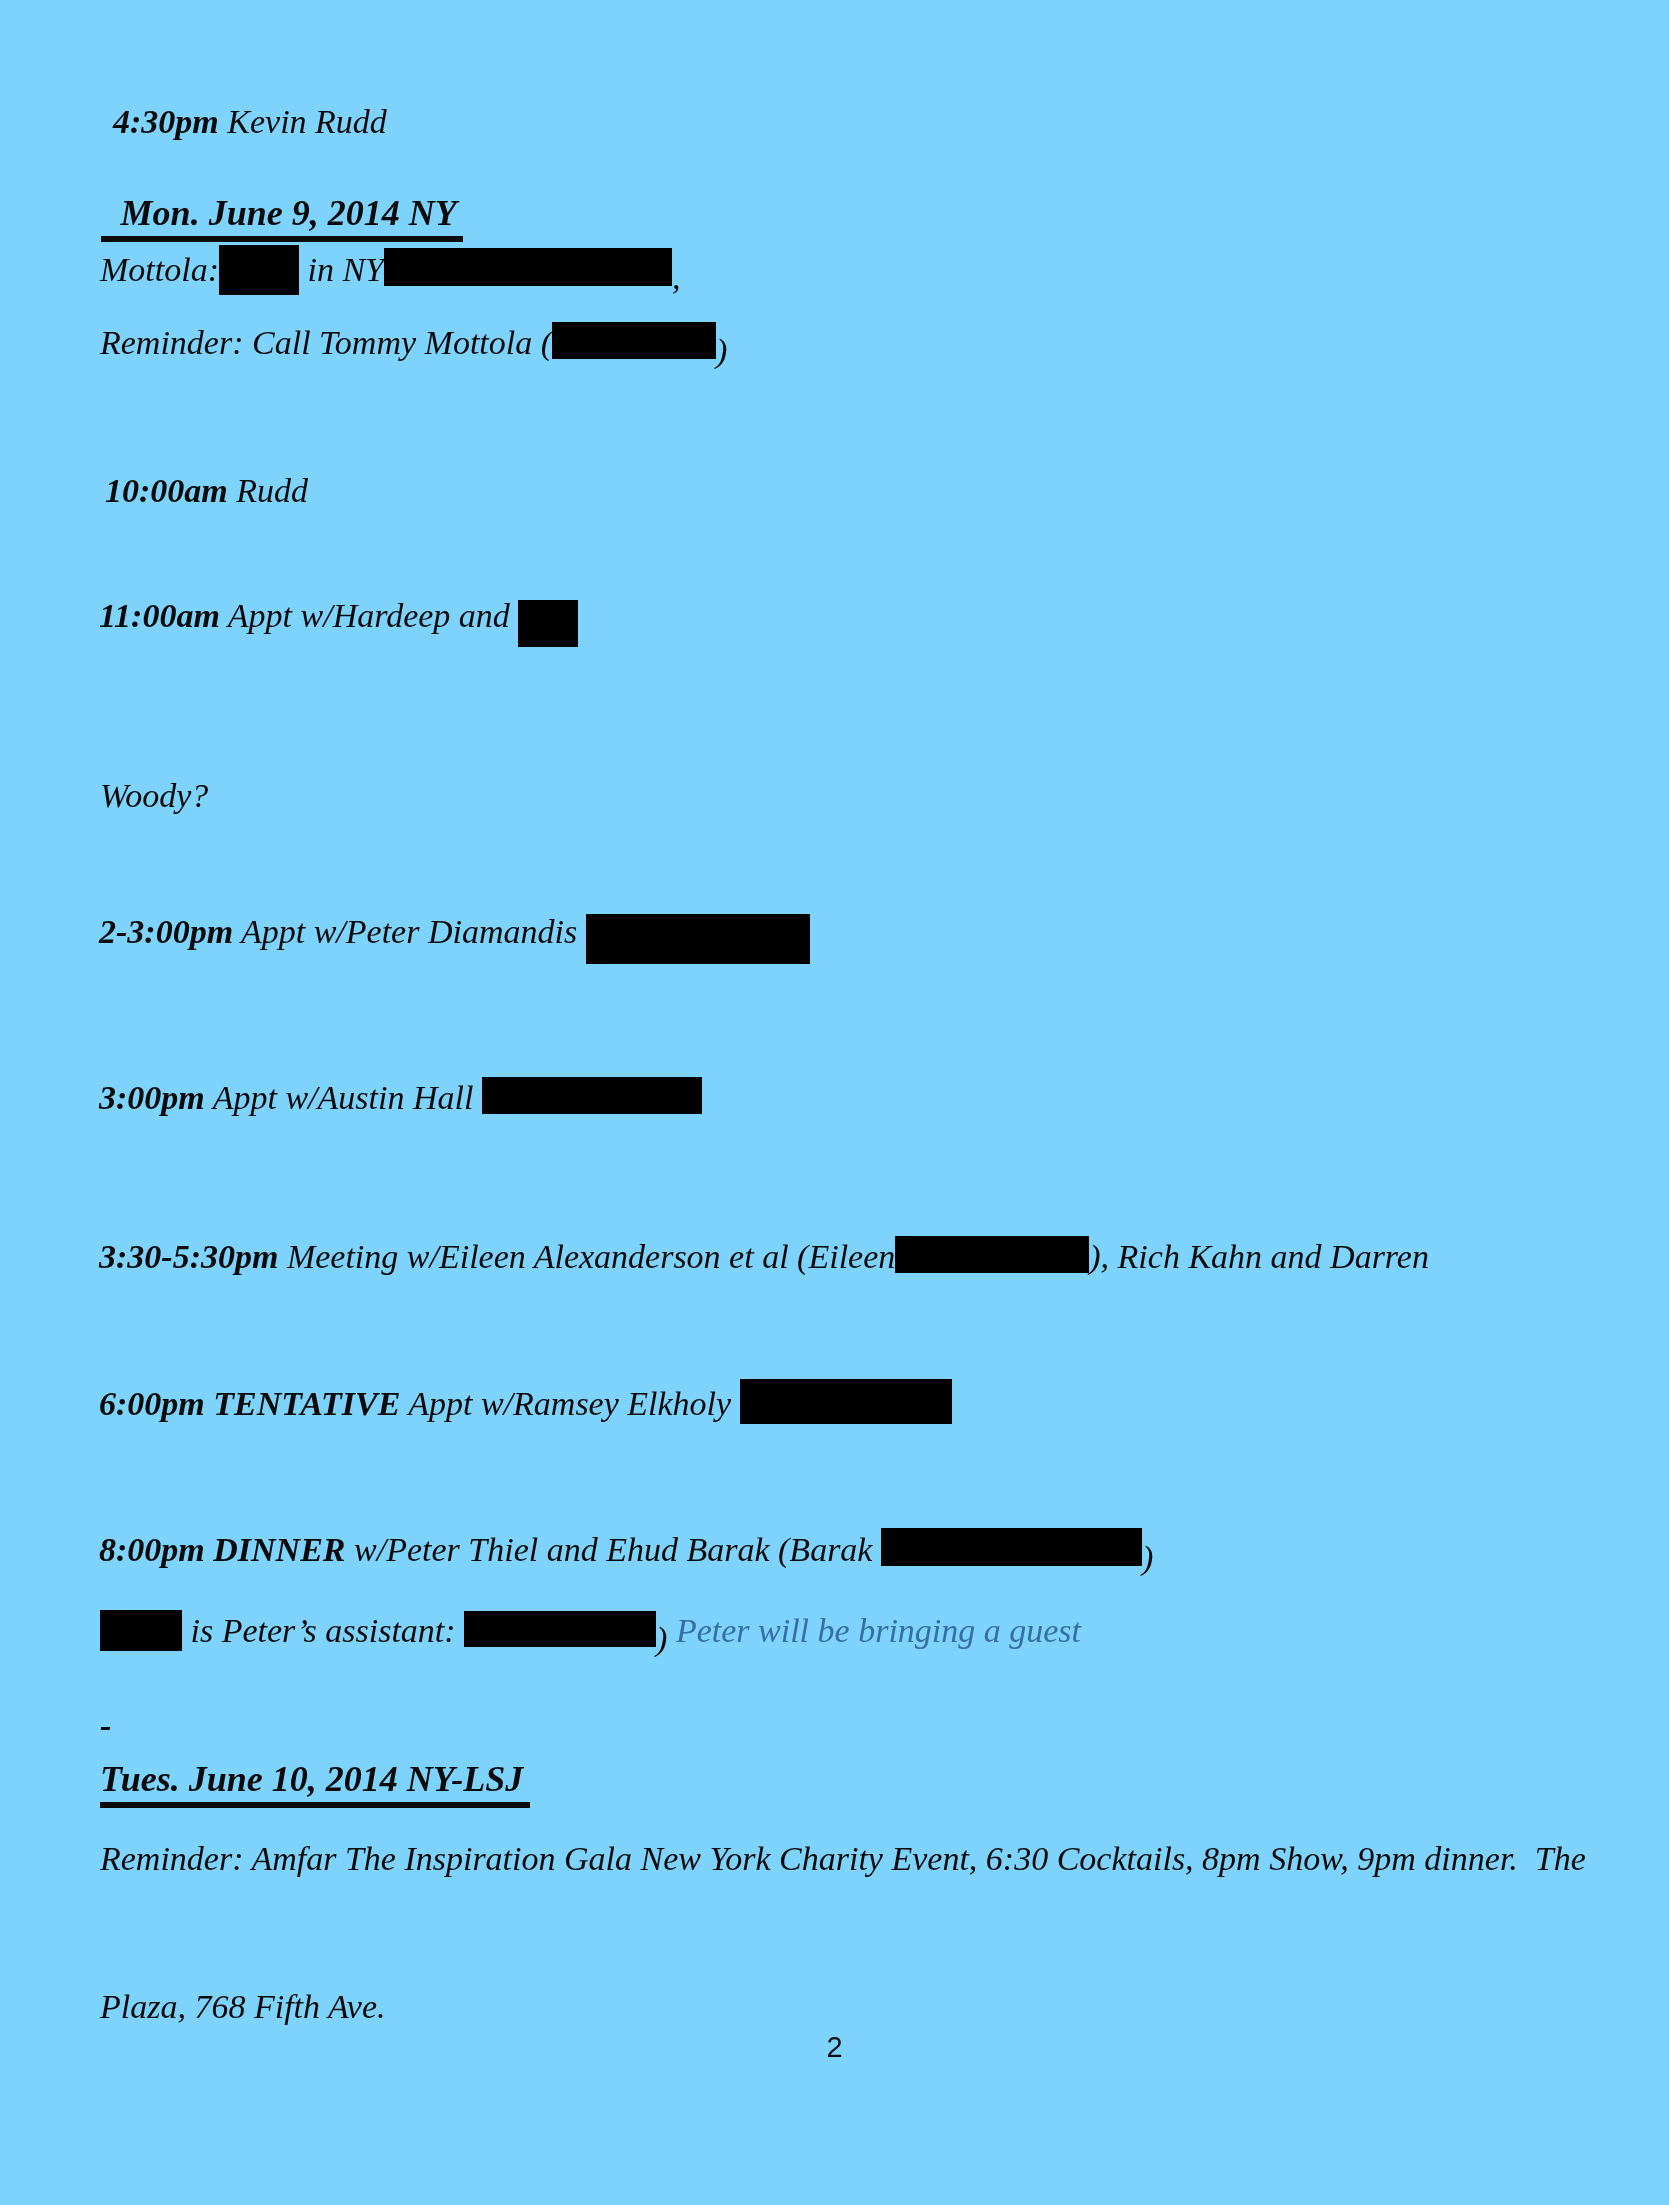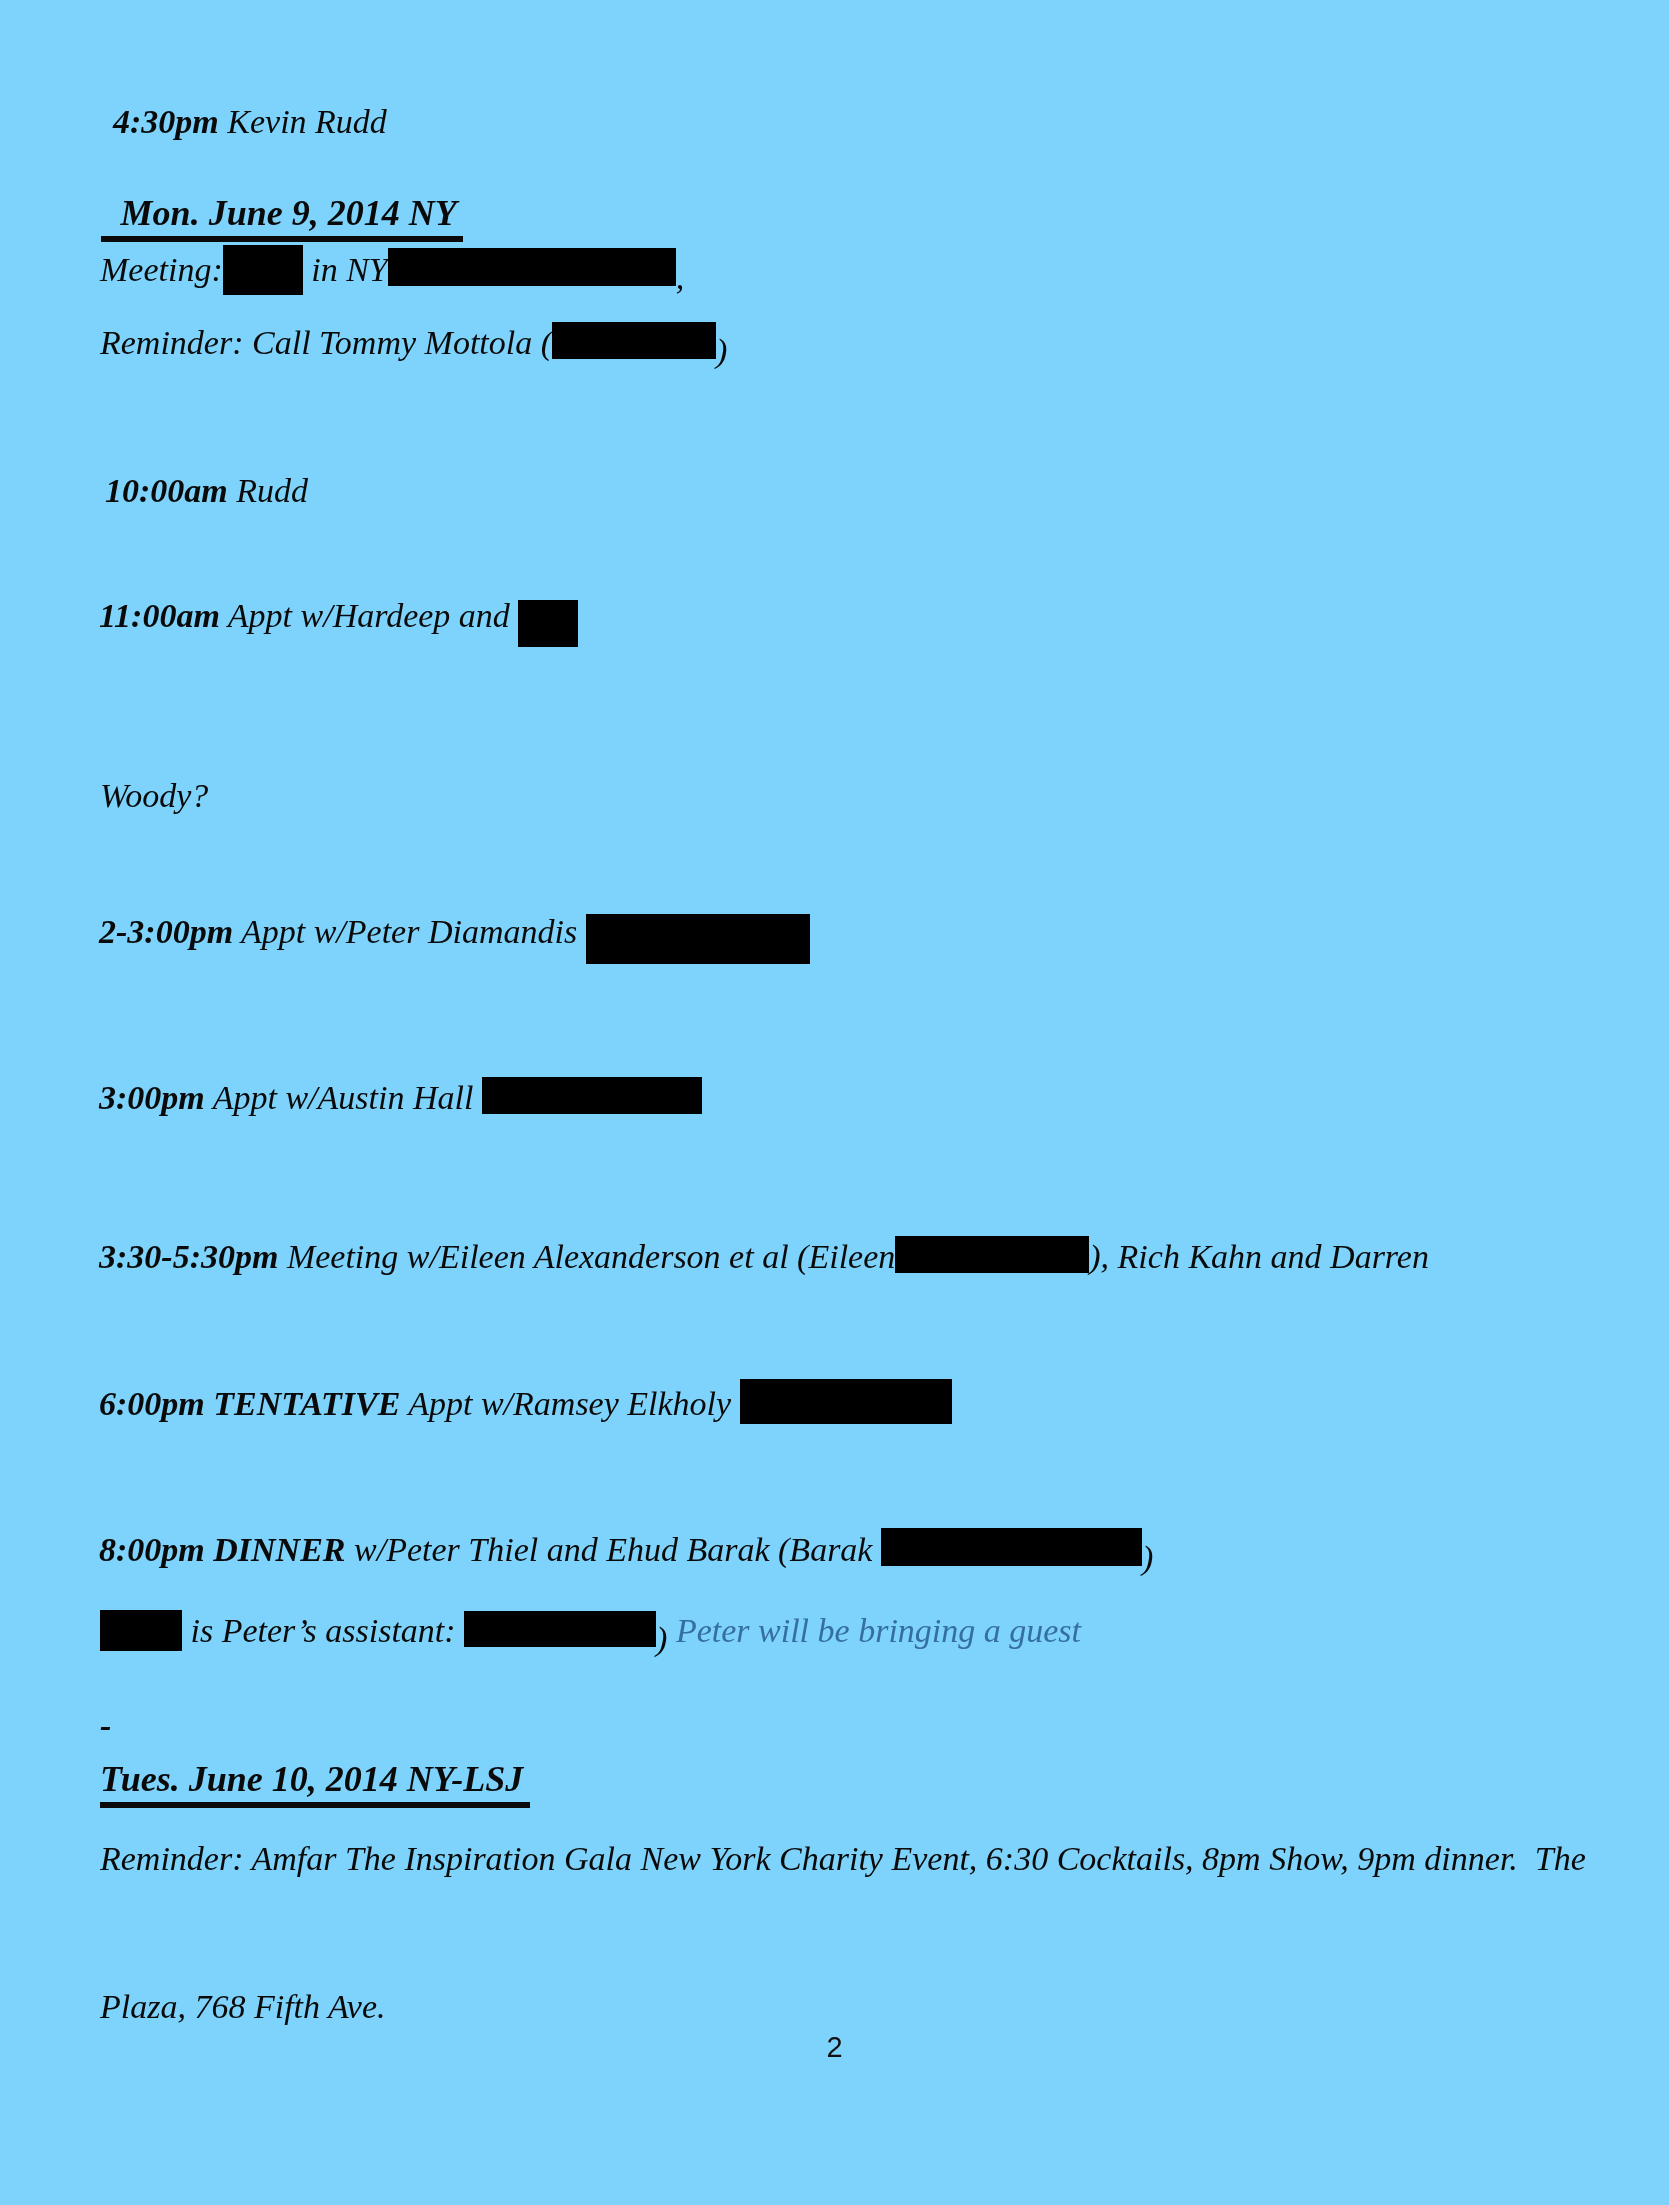--- a/index.html
+++ b/index.html
@@ -50,21 +50,21 @@
     letter-spacing:0.7px;
   }
 </style>
 </head>
 <body>
 
 <div class="page">
   <div id="lines-container">
       <div class="line" style="left: 113px; top: 102px;"><span class="seg-bold">4:30pm</span><span> Kevin Rudd</span></div>
       <div class="line" style="left: 101px; top: 169px; margin-top: 23px;"><span class="seg-bold seg-underline" style="padding-left: 19.6px;">Mon. June 9, 2014 NY</span></div>
-      <div class="line" style="left: 100px; top: 245px;"><span>Meeting:</span><span class="redact" style="width: 80px; height: 50px; vertical-align: -14.4px; background: rgb(0, 0, 0);"></span><span> in NY</span><span class="redact" style="width: 288px; height: 38px; vertical-align: -5.2px; background: rgb(0, 0, 0);"></span><span class="seg-tail">,</span></div>
+      <div class="line" style="left: 100px; top: 245px;"><span>Mottola:</span><span class="redact" style="width: 80px; height: 50px; vertical-align: -14.4px; background: rgb(0, 0, 0);"></span><span> in NY</span><span class="redact" style="width: 288px; height: 38px; vertical-align: -5.2px; background: rgb(0, 0, 0);"></span><span class="seg-tail">,</span></div>
       <div class="line" style="left: 100px; top: 322px;"><span>Reminder: Call Tommy Mottola (</span><span class="redact" style="width: 164px; height: 37px; vertical-align: -5.2px; background: rgb(0, 0, 0);"></span><span class="seg-tail">)</span></div>
       <div class="line" style="left: 105px; top: 471px;"><span class="seg-bold">10:00am</span><span> Rudd</span></div>
       <div class="line" style="left: 99px; top: 596px;"><span class="seg-bold">11:00am</span><span> Appt w/Hardeep and </span><span class="redact" style="width: 60px; height: 47px; vertical-align: -19.6px; background: rgb(0, 0, 0);"></span></div>
       <div class="line" style="left: 100px; top: 776px;"><span>Woody?</span></div>
       <div class="line" style="left: 99px; top: 912px;"><span class="seg-bold">2-3:00pm</span><span> Appt w/Peter Diamandis </span><span class="redact" style="width: 224px; height: 50px; vertical-align: -21px; background: rgb(0, 0, 0);"></span></div>
       <div class="line" style="left: 99px; top: 1077px;"><span class="seg-bold">3:00pm</span><span> Appt w/Austin Hall </span><span class="redact" style="width: 220px; height: 37px; vertical-align: -5.2px; background: rgb(0, 0, 0);"></span></div>
       <div class="line" style="left: 99px; top: 1228px; margin-top: 8px;"><span class="seg-bold">3:30-5:30pm</span><span> Meeting w/Eileen Alexanderson et al (Eileen</span><span class="redact" style="width: 194px; height: 37px; vertical-align: -5.2px; background: rgb(0, 0, 0);"></span><span>), Rich Kahn and Darren</span></div>
       <div class="line" style="left: 99px; top: 1379px;"><span class="seg-bold">6:00pm TENTATIVE</span><span> Appt w/Ramsey Elkholy </span><span class="redact" style="width: 212px; height: 45px; vertical-align: -9.2px; background: rgb(0, 0, 0);"></span></div>
       <div class="line" style="left: 99px; top: 1528px;"><span class="seg-bold">8:00pm DINNER</span><span> w/Peter Thiel and Ehud Barak (Barak </span><span class="redact" style="width: 261px; height: 38px; vertical-align: -5.2px; background: rgb(0, 0, 0);"></span><span class="seg-tail">)</span></div>
       <div class="line" style="left: 100px; top: 1610px;"><span class="redact" style="width: 82px; height: 41px; vertical-align: -9.2px; background: rgb(0, 0, 0);"></span><span> is Peter’s assistant: </span><span class="redact" style="width: 192px; height: 36px; vertical-align: -5.2px; background: rgb(0, 0, 0);"></span><span class="seg-tail">)</span><span style="color: rgb(53, 111, 159);"> Peter will be bringing a guest</span></div>

